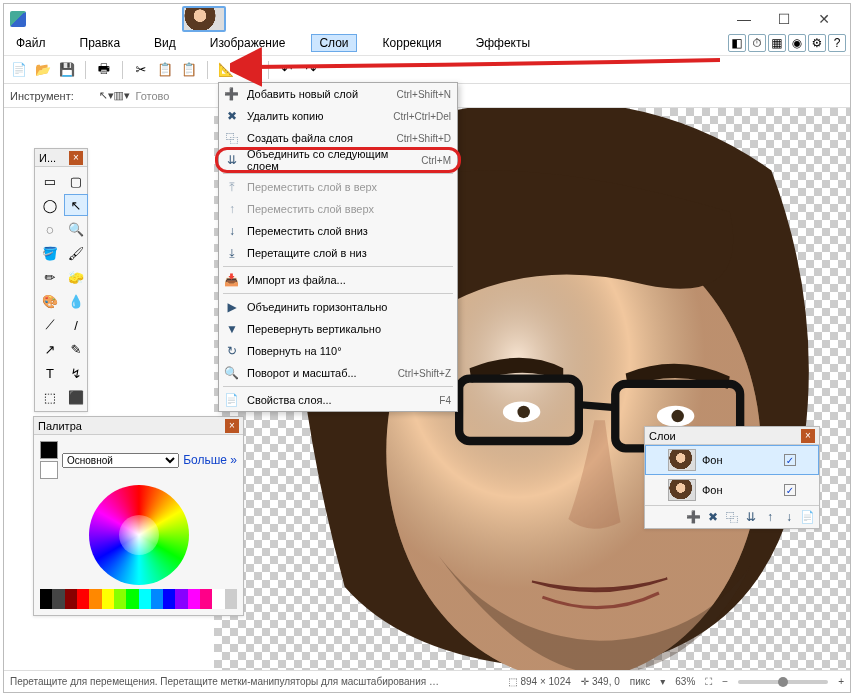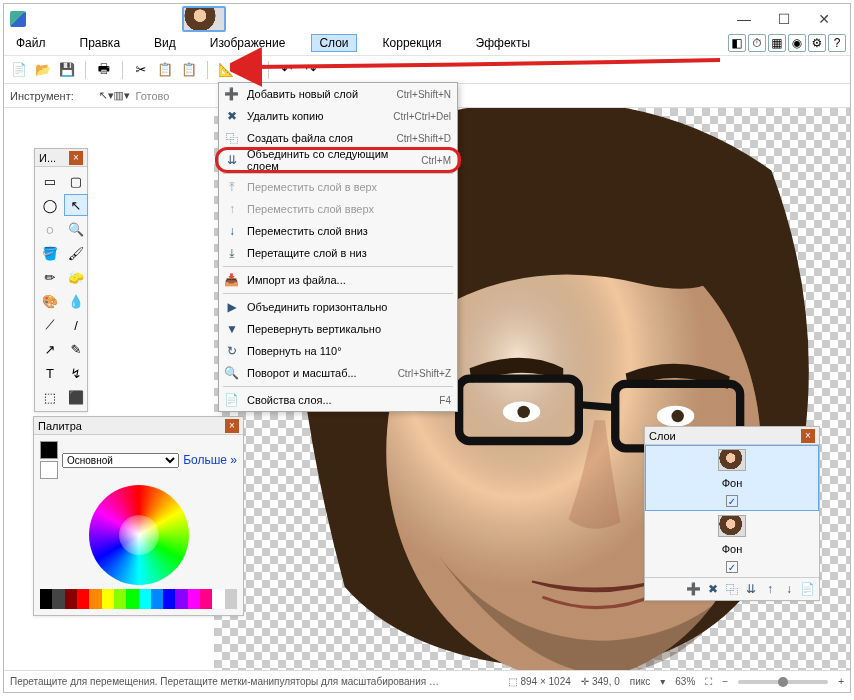--- a/index.html
+++ b/index.html
@@ -45,21 +45,21 @@
 .palettebody .row1 { display: flex; align-items: center; gap: 4px; margin-bottom: 6px; }
 .palettebody select { font-size: 10px; flex: 1; }
 .palettebody .more { font-size: 12px; color: #14c; }
 .colorwheel { width: 100px; height: 100px; border-radius: 50%; background: conic-gradient(red,yellow,lime,cyan,blue,magenta,red); margin: 4px auto; position: relative; }
 .colorwheel::after { content: ""; position: absolute; left: 30%; top: 30%; width: 40%; height: 40%; background: radial-gradient(circle,#fff,rgba(255,255,255,0)); border-radius: 50%; }
 .swatches { display: flex; flex-direction: column; gap: 2px; }
 .swatch { width: 18px; height: 18px; border: 1px solid #999; }
 .swatchrow { display: flex; gap: 0; height: 10px; }
 .swatchrow span { flex: 1; }
 .layerspanel { right: 34px; top: 426px; width: 176px; }
-.layerlist .layer { display: flex; align-items: center; padding: 3px 22px; gap: 6px; border: 1px solid transparent; flex-direction: column; }
+.layerlist .layer { display: flex; align-items: center; padding: 3px 22px; gap: 6px; border: 1px solid transparent; }
 .layerlist .layer.sel { background: #dbeeff; border-color: #6aa9e9; }
 .layerlist .layer .lthumb { width: 28px; height: 22px; background: radial-gradient(circle at 45% 40%, #f3c9a5 25%, #5a3a22 26% 60%, #ddd 61%); border: 1px solid #aaa; }
 .layerlist .layer .lname { flex: 1; }
 .layerlist .layer .lchk { width: 12px; height: 12px; border: 1px solid #888; display: flex; align-items: center; justify-content: center; font-size: 10px; color: #14c; }
 .layertools { display: flex; gap: 3px; padding: 3px; border-top: 1px solid #ccc; justify-content: flex-end; }
 .layertools span { width: 16px; height: 16px; display: flex; align-items: center; justify-content: center; font-size: 12px; color: #357; }
 
 .dropdown { position: absolute; left: 218px; top: 82px; width: 240px; background: #f7f7f7; border: 1px solid #aaa; box-shadow: 2px 2px 6px rgba(0,0,0,.2); font-size: 11px; z-index: 50; }
 .dropdown .mi { display: flex; align-items: center; height: 22px; padding: 0 6px 0 4px; gap: 6px; }
 .dropdown .mi .micon { width: 18px; height: 18px; display: flex; align-items: center; justify-content: center; font-size: 12px; color: #357; }

